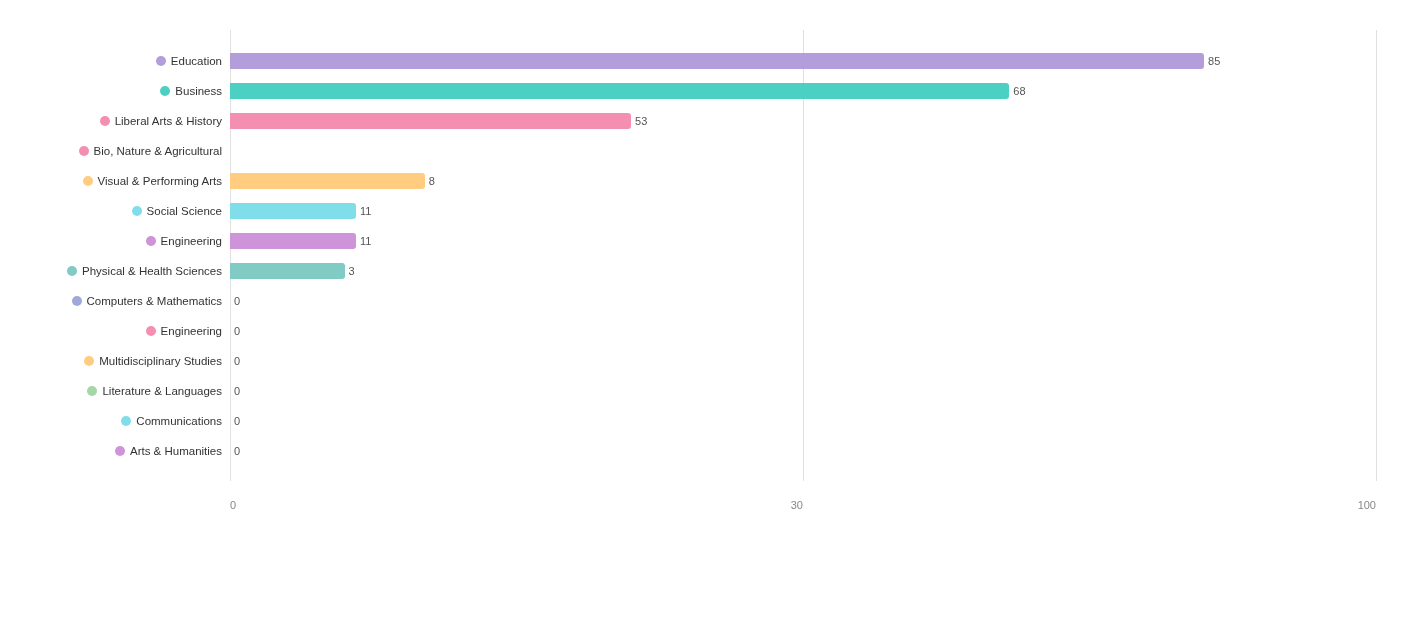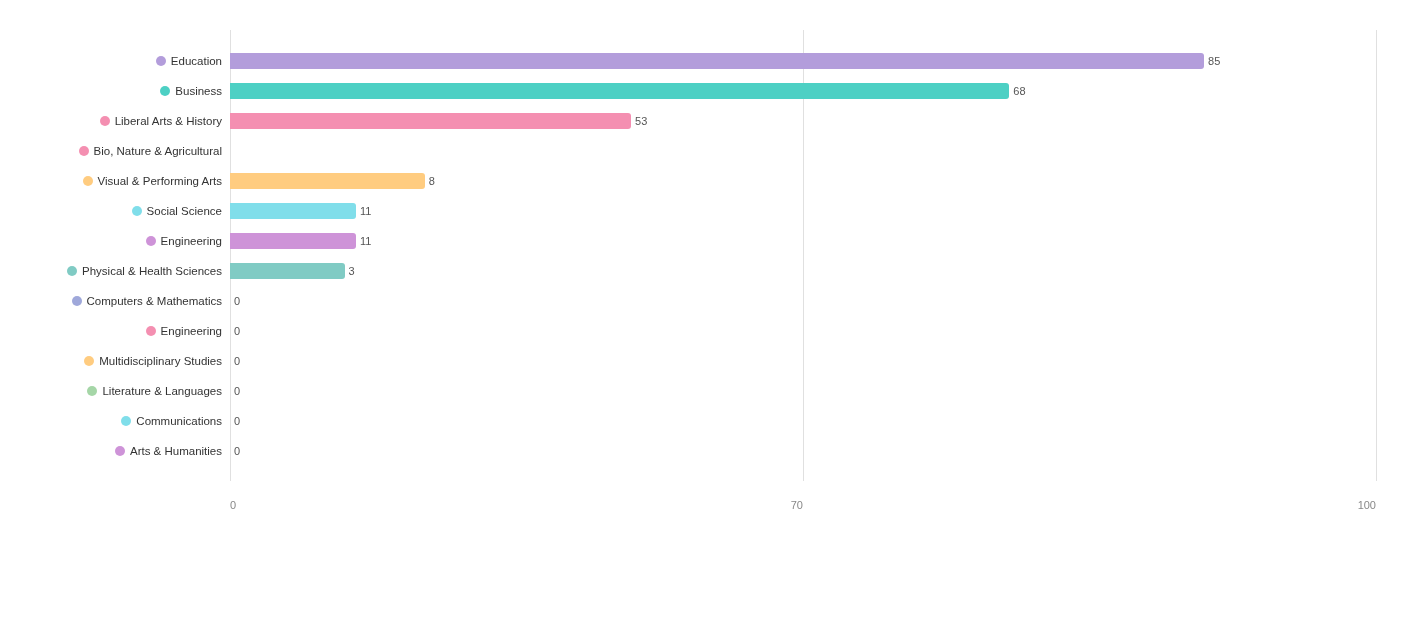--- a/index.html
+++ b/index.html
@@ -305,17 +305,17 @@
         </div>
         <span class="bar-value" style="left: calc(0% + 4px); right: auto; position: absolute; top: 50%; transform: translateY(-50%);">
           0
         </span>
       </div>
     </div>
       </div>
 
     <div class="x-axis">
       <span class="x-axis-label">0</span>
-      <span class="x-axis-label">70</span>
+      <span class="x-axis-label">30</span>
       <span class="x-axis-label">100</span>
     </div>
   </div>
 </div>
 
 </body></html>

